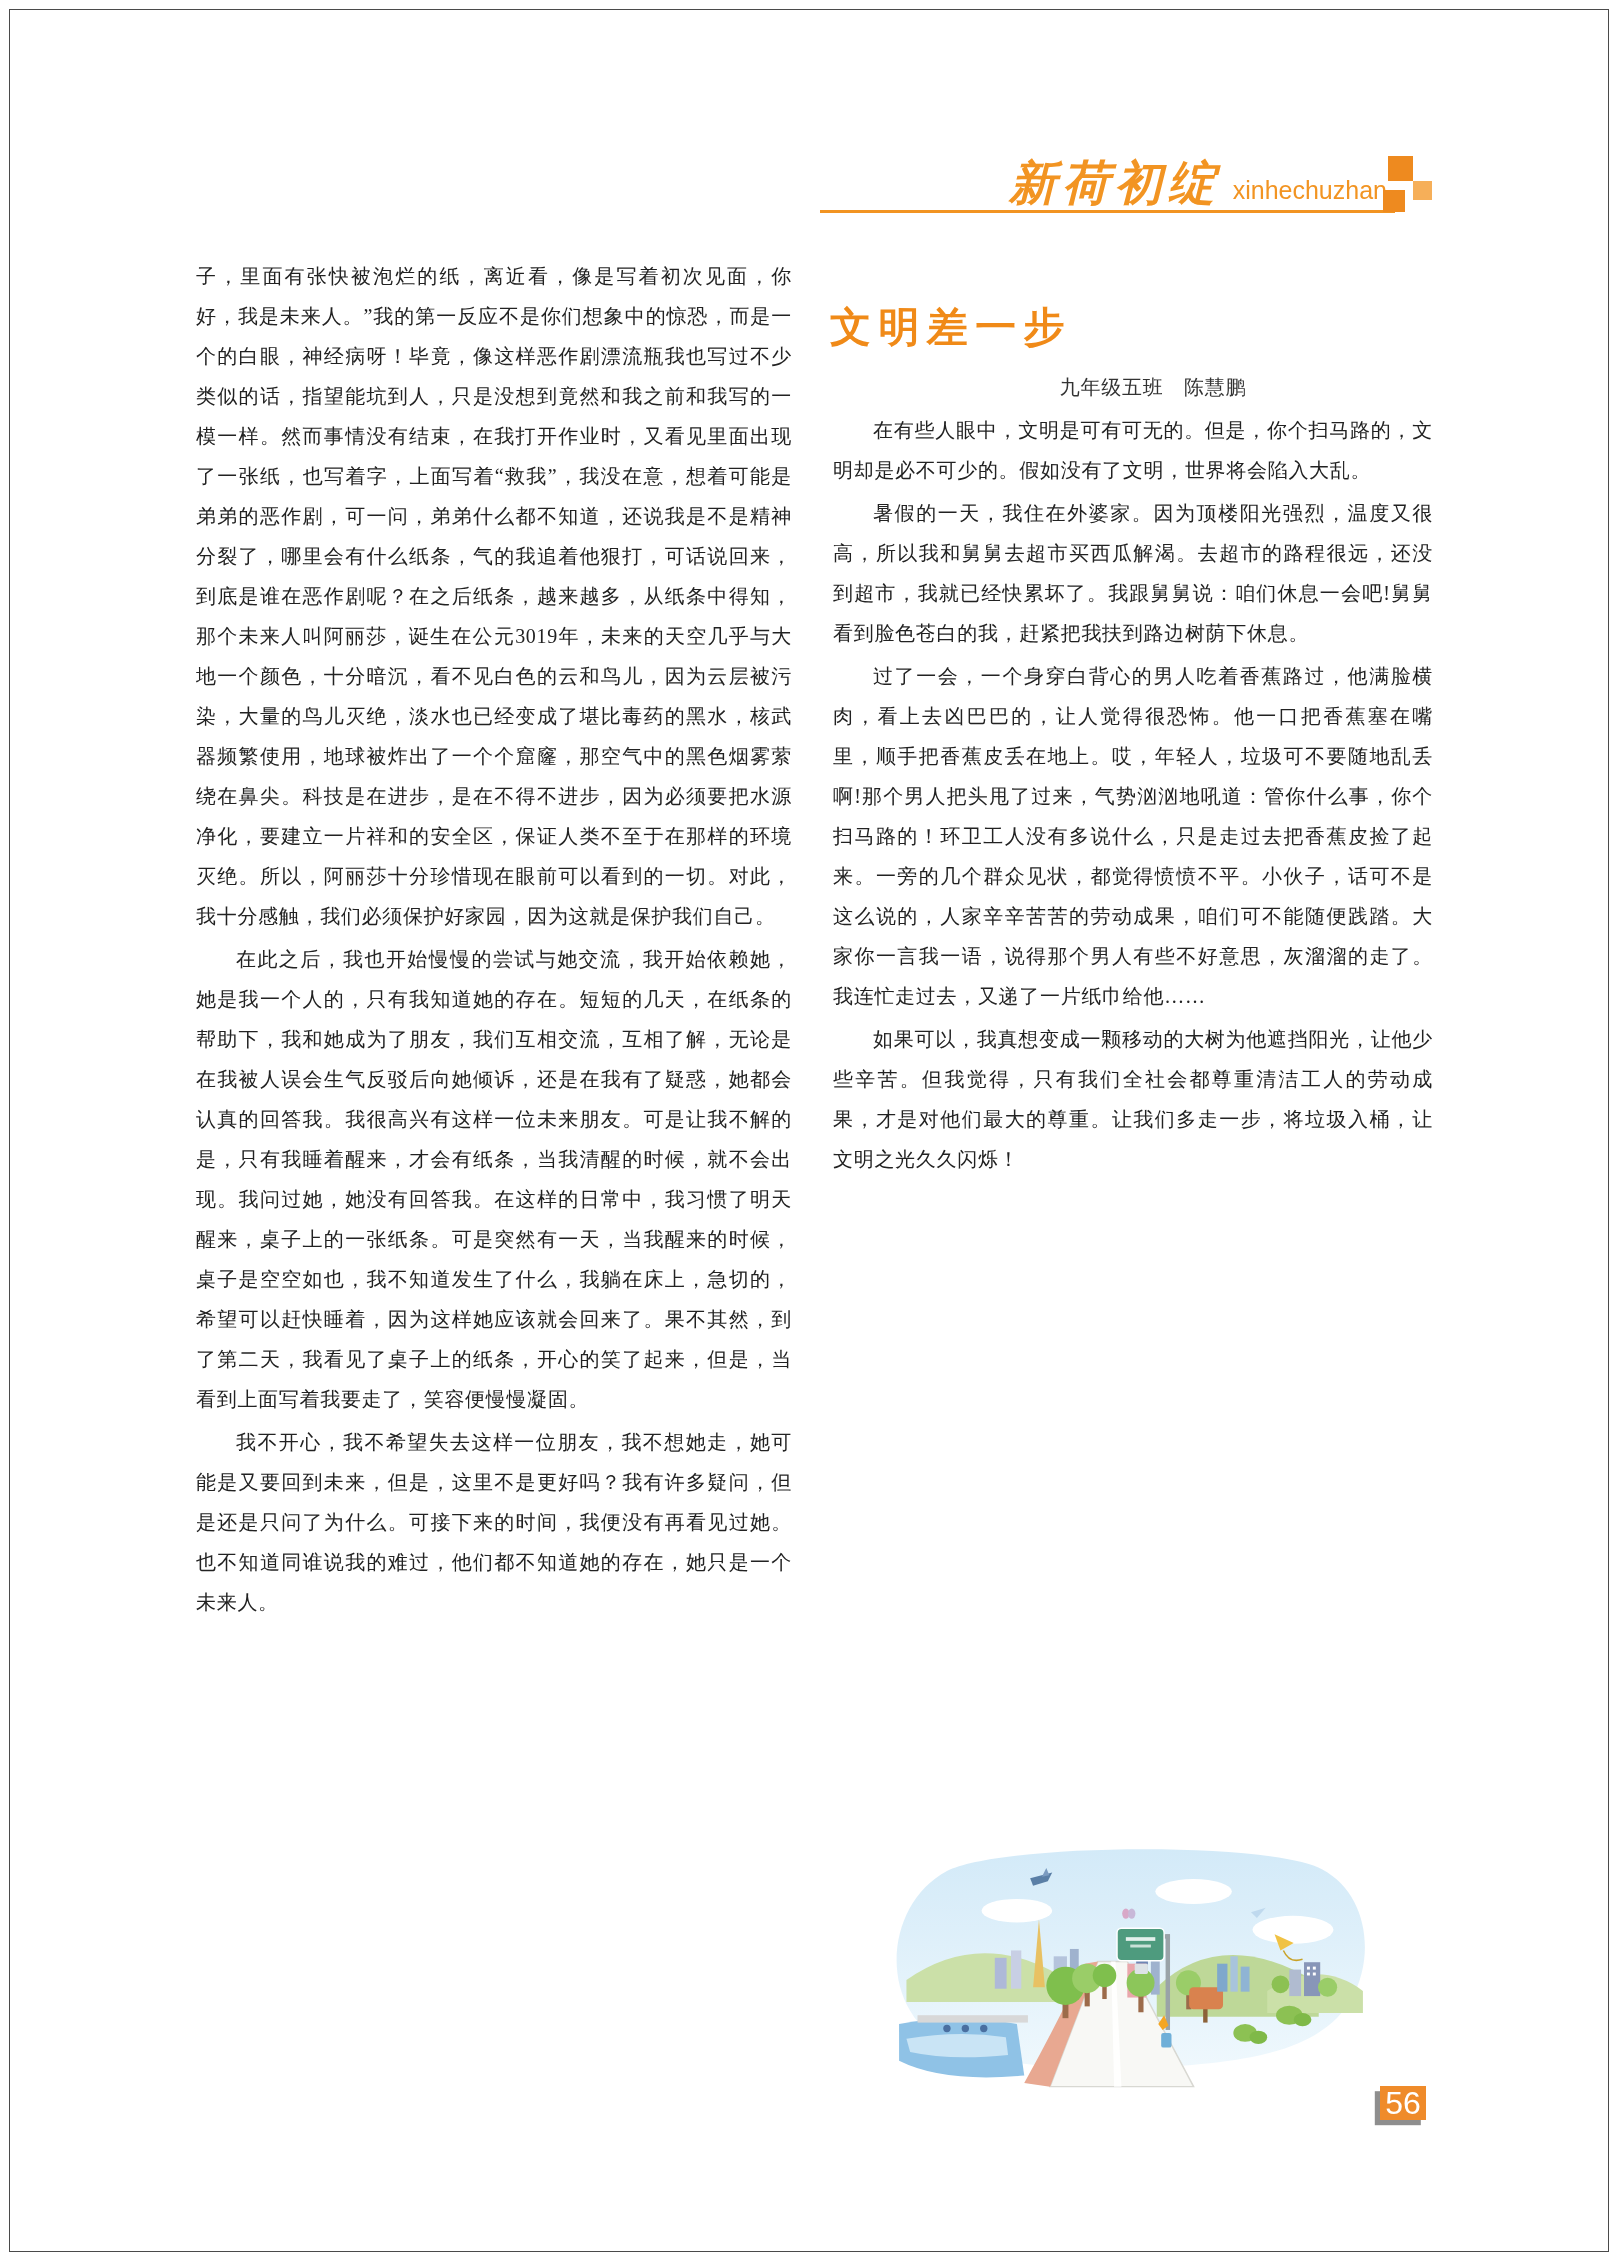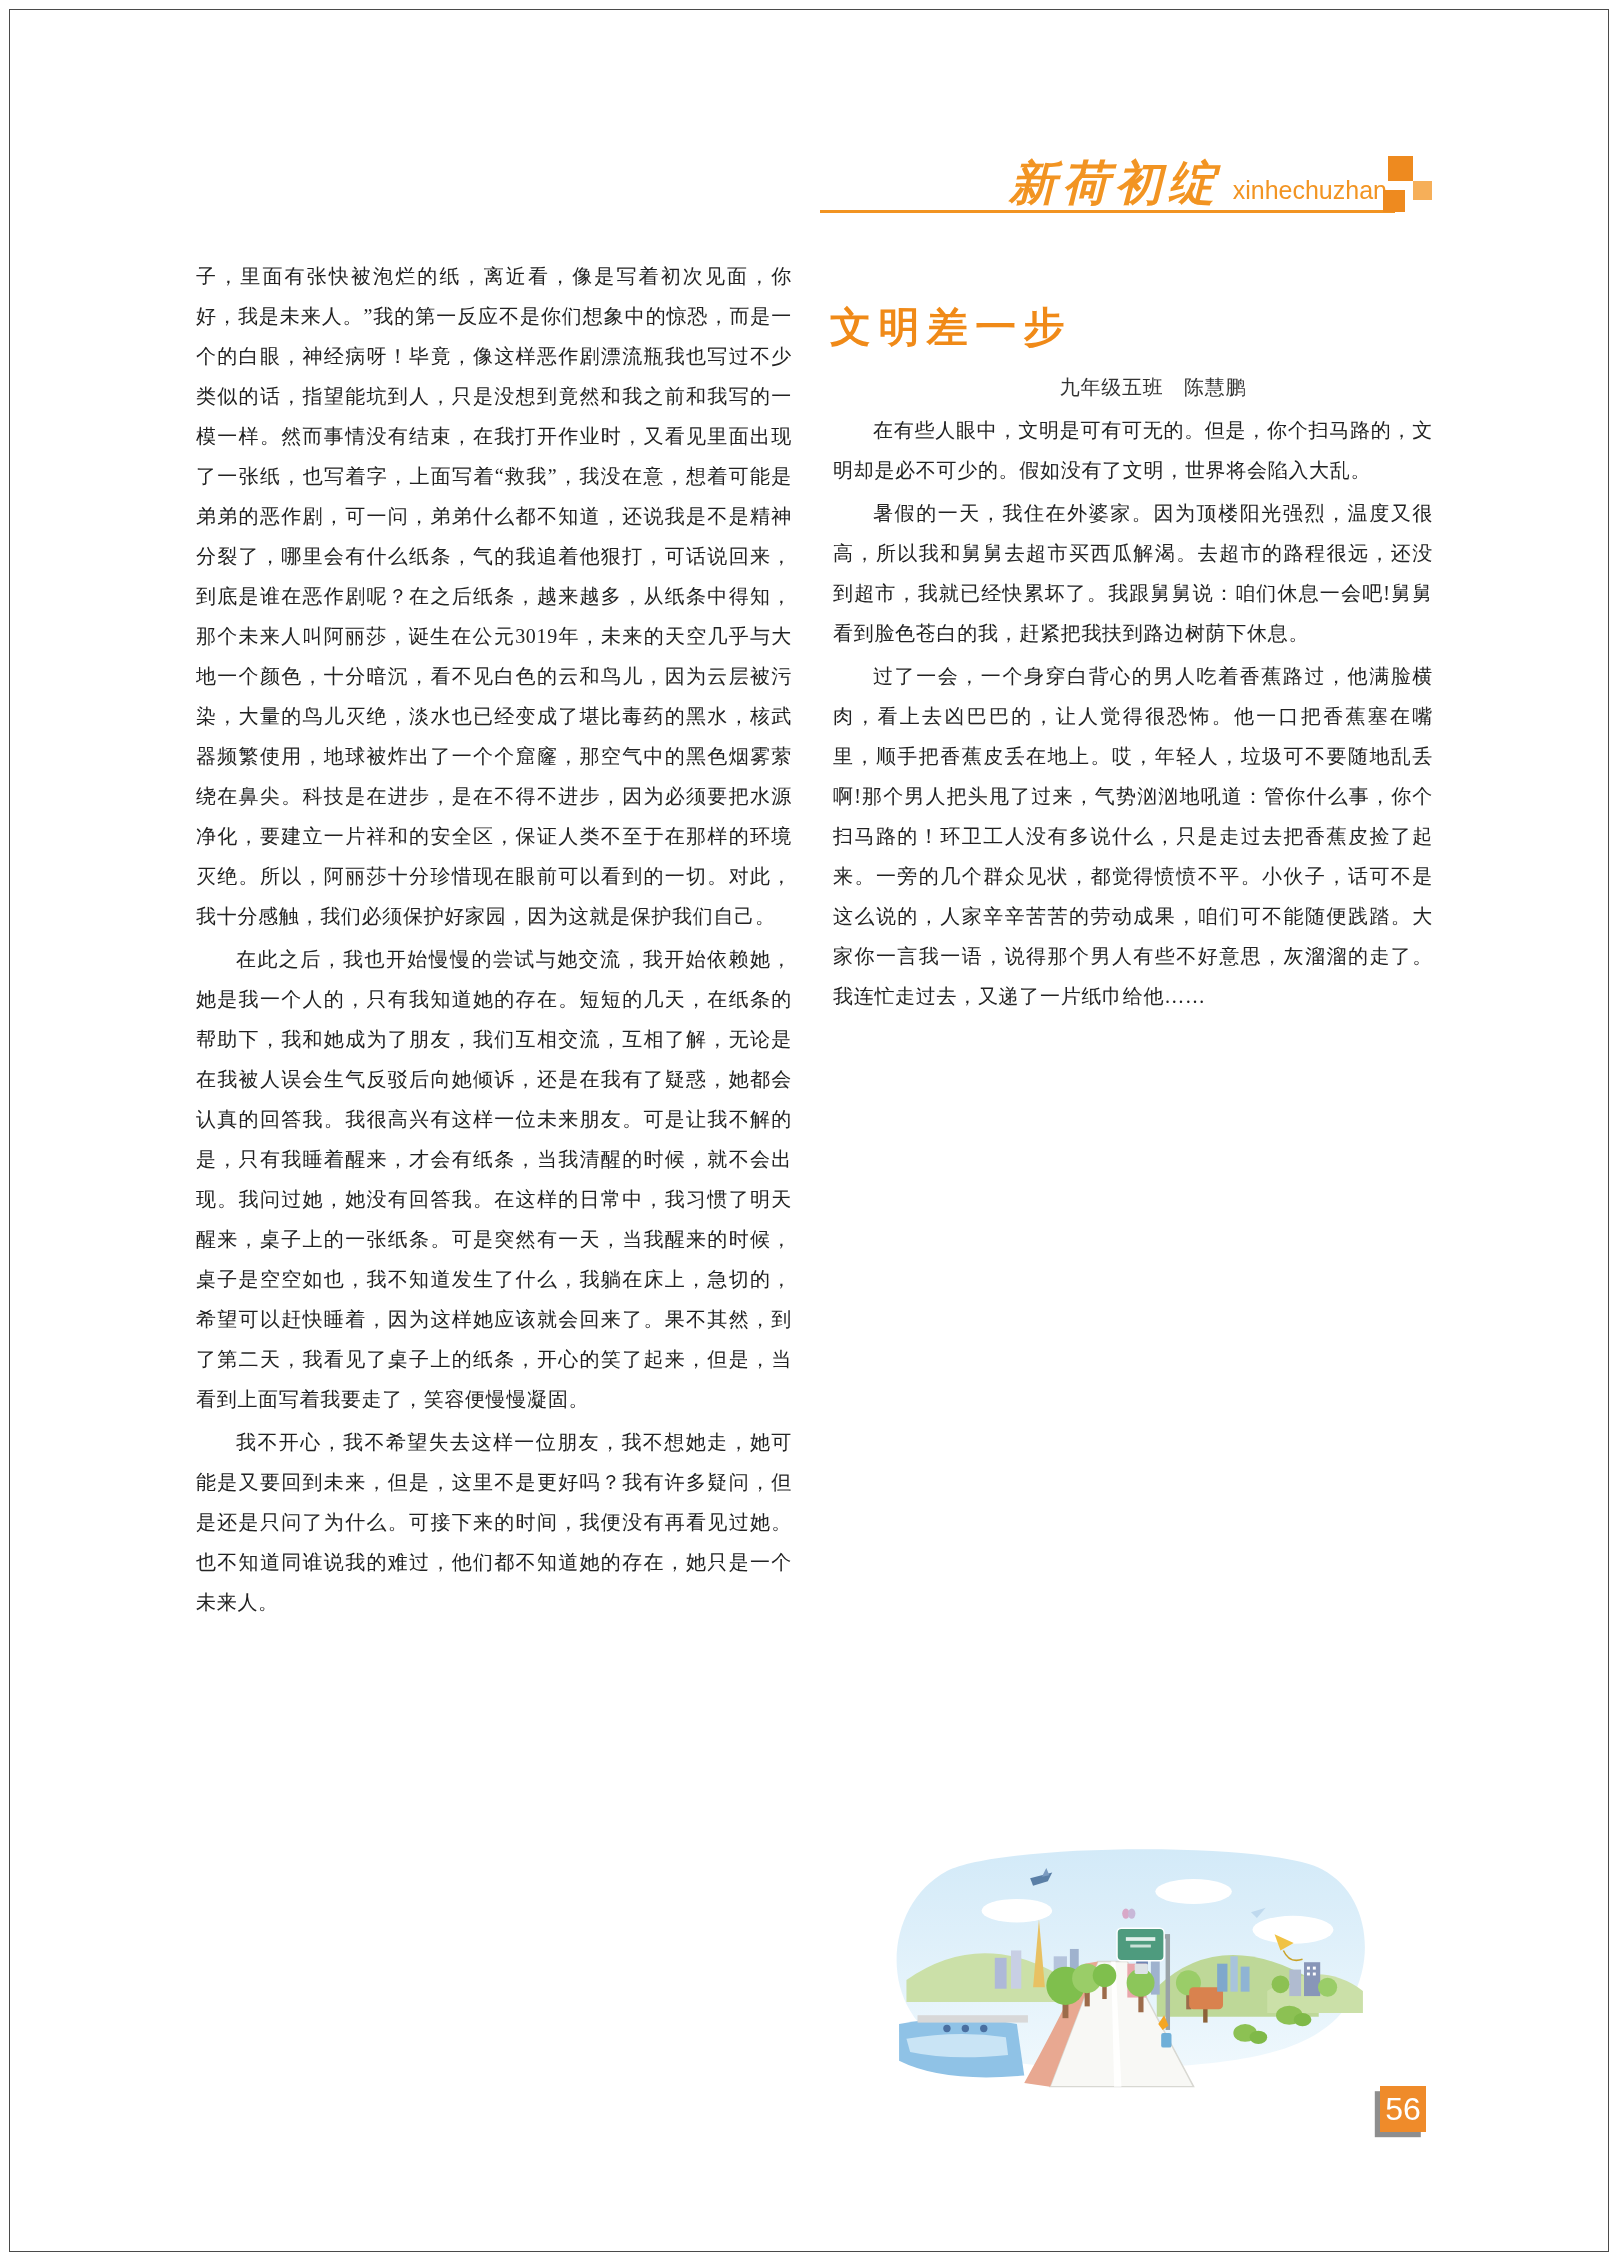--- a/index.html
+++ b/index.html
@@ -59,21 +59,21 @@
     font-weight:normal;
   }
   
   .illustration{
     position:absolute; left:877px; top:1840px;
     width:508px; height:254px;
   }
   
   .page-num{
     position:absolute; left:1380px; top:2086px;
-    width:46px; height:46px; background:#EF8B2A;
+    width:46px; height:34px; background:#EF8B2A;
     box-shadow:-5.2px 5.2px 0 #8e8e8e;
     display:flex; align-items:center; justify-content:center;
     color:#ffffff; font-size:32px;
     font-family:"Liberation Sans","DejaVu Sans",sans-serif;
   }
 </style>
 </head>
 <body>
 
 <div class="page">
@@ -92,20 +92,21 @@
     <p>在此之后，我也开始慢慢的尝试与她交流，我开始依赖她，她是我一个人的，只有我知道她的存在。短短的几天，在纸条的帮助下，我和她成为了朋友，我们互相交流，互相了解，无论是在我被人误会生气反驳后向她倾诉，还是在我有了疑惑，她都会认真的回答我。我很高兴有这样一位未来朋友。可是让我不解的是，只有我睡着醒来，才会有纸条，当我清醒的时候，就不会出现。我问过她，她没有回答我。在这样的日常中，我习惯了明天醒来，桌子上的一张纸条。可是突然有一天，当我醒来的时候，桌子是空空如也，我不知道发生了什么，我躺在床上，急切的，希望可以赶快睡着，因为这样她应该就会回来了。果不其然，到了第二天，我看见了桌子上的纸条，开心的笑了起来，但是，当看到上面写着我要走了，笑容便慢慢凝固。</p>
     <p>我不开心，我不希望失去这样一位朋友，我不想她走，她可能是又要回到未来，但是，这里不是更好吗？我有许多疑问，但是还是只问了为什么。可接下来的时间，我便没有再看见过她。也不知道同谁说我的难过，他们都不知道她的存在，她只是一个未来人。</p>
   </div>
 
   <div class="col col-right">
     <h1 class="article-title">文明差一步</h1>
     <p class="article-byline">九年级五班　陈慧鹏</p>
     <p>在有些人眼中，文明是可有可无的。但是，你个扫马路的，文明却是必不可少的。假如没有了文明，世界将会陷入大乱。</p>
     <p>暑假的一天，我住在外婆家。因为顶楼阳光强烈，温度又很高，所以我和舅舅去超市买西瓜解渴。去超市的路程很远，还没到超市，我就已经快累坏了。我跟舅舅说：咱们休息一会吧!舅舅看到脸色苍白的我，赶紧把我扶到路边树荫下休息。</p>
     <p>过了一会，一个身穿白背心的男人吃着香蕉路过，他满脸横肉，看上去凶巴巴的，让人觉得很恐怖。他一口把香蕉塞在嘴里，顺手把香蕉皮丢在地上。哎，年轻人，垃圾可不要随地乱丢啊!那个男人把头甩了过来，气势汹汹地吼道：管你什么事，你个扫马路的！环卫工人没有多说什么，只是走过去把香蕉皮捡了起来。一旁的几个群众见状，都觉得愤愤不平。小伙子，话可不是这么说的，人家辛辛苦苦的劳动成果，咱们可不能随便践踏。大家你一言我一语，说得那个男人有些不好意思，灰溜溜的走了。我连忙走过去，又递了一片纸巾给他……</p>
+    <p>如果可以，我真想变成一颗移动的大树为他遮挡阳光，让他少些辛苦。但我觉得，只有我们全社会都尊重清洁工人的劳动成果，才是对他们最大的尊重。让我们多走一步，将垃圾入桶，让文明之光久久闪烁！</p>
   </div>
 
   <svg class="illustration" viewBox="0 0 690 345" aria-hidden="true">
     <defs>
       <linearGradient id="skyGrad" x1="0" y1="0" x2="0" y2="1">
         <stop offset="0" stop-color="#D3EAF8"></stop>
         <stop offset="1" stop-color="#EFF8FD"></stop>
       </linearGradient>
     </defs>
     <g>

